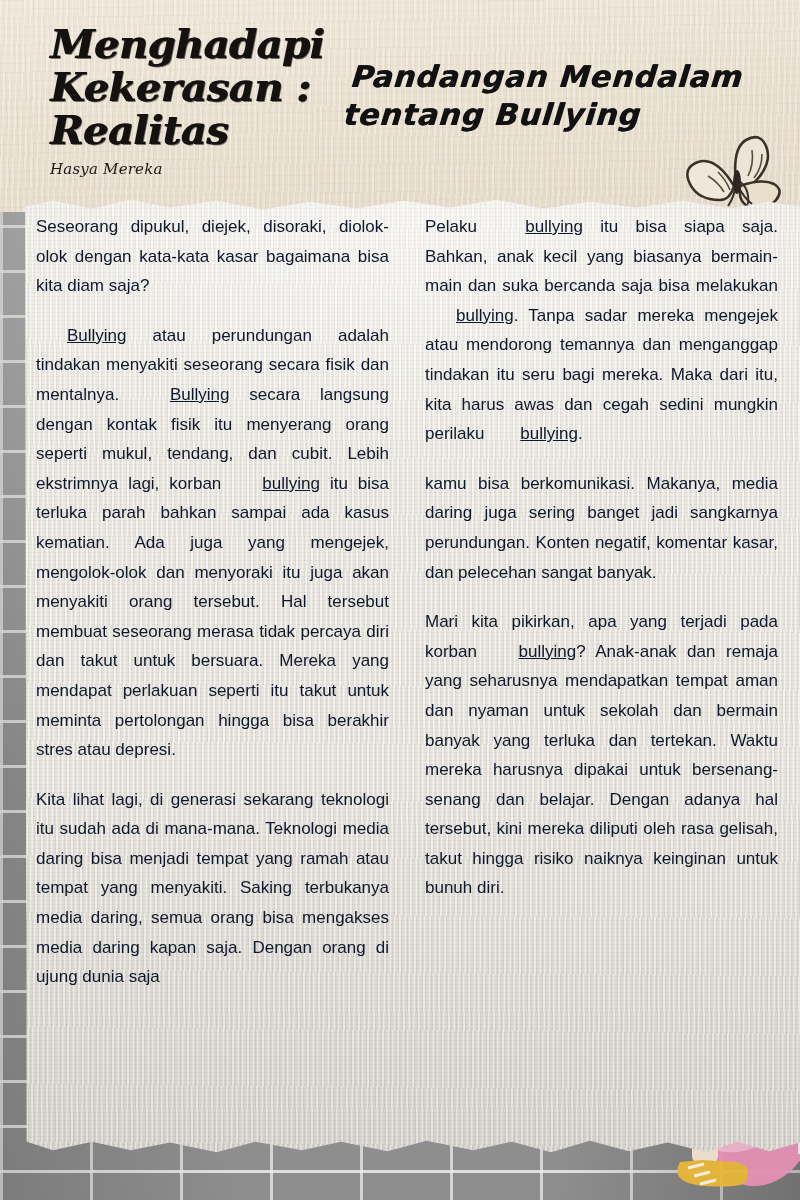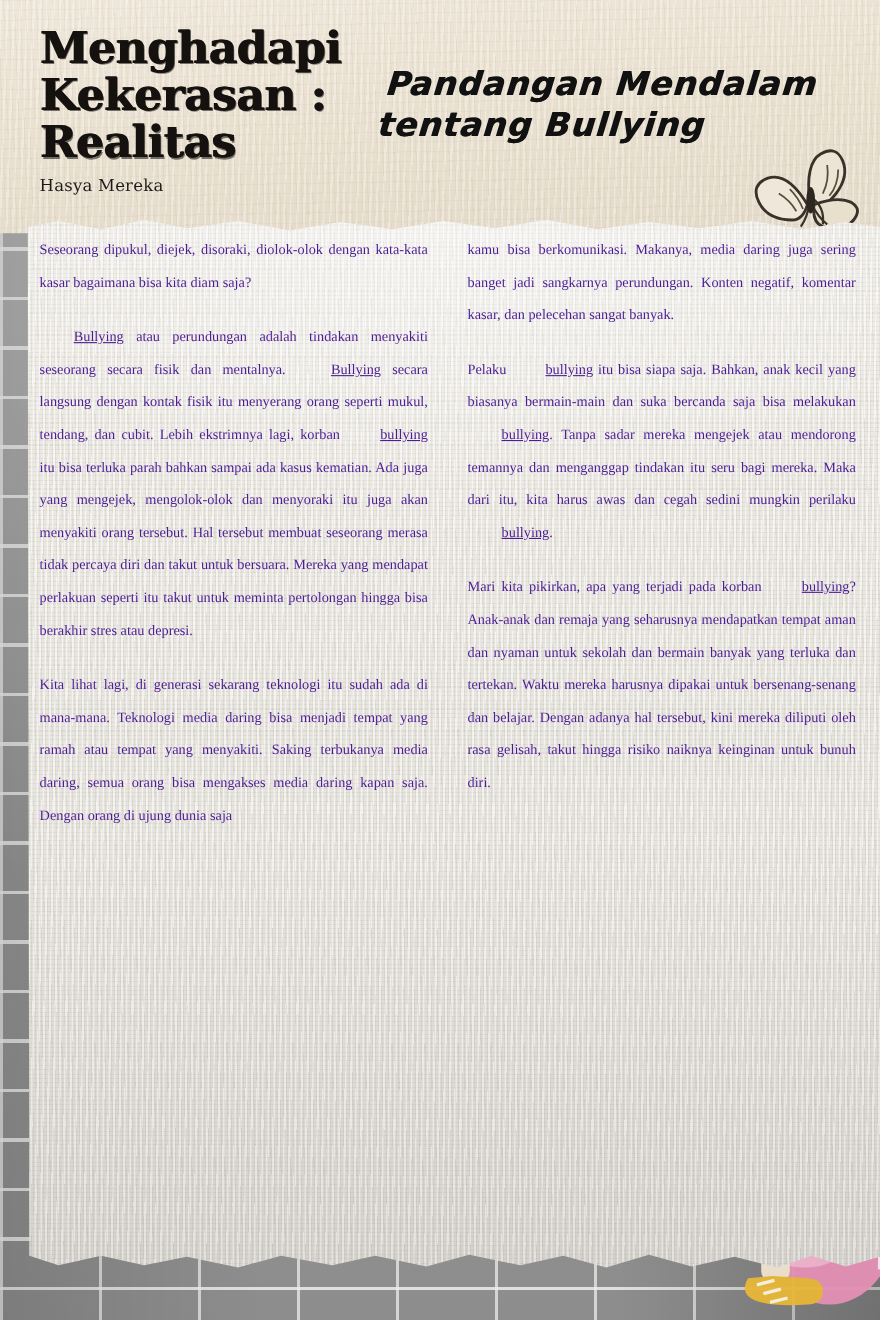--- a/index.html
+++ b/index.html
@@ -89,23 +89,24 @@
       repeating-linear-gradient(
         179deg,
         rgba(170,155,130,.07) 0px,
         rgba(170,155,130,.07) 1px,
         rgba(0,0,0,0) 1px,
         rgba(0,0,0,0) 9px);
   }
 
   .title-block {
     position: absolute;
-    left: 36px;
+    left: 50px;
     top: 22px;
     width: 330px;
+    font-style: italic;
   }
   .title-line {
     font-family: "DejaVu Serif", "Liberation Serif", serif;
     font-weight: 700;
     font-size: 40px;
     line-height: 43px;
     letter-spacing: -0.5px;
     color: #14110f;
     white-space: nowrap;
     text-shadow:
@@ -214,24 +215,24 @@
     width: 742px;
     height: 940px;
     display: flex;
     gap: 36px;
   }
   .col {
     width: 353px;
   }
   .col p {
     margin: 0 0 20px 0;
-    font-family: Liberation Serif, serif;
-    font-size: 13px;
+    font-family: Liberation Sans, sans-serif;
+    font-size: 17px;
     line-height: 29.6px;
-    color: #4c1d95;
+    color: #0f172a;
     text-align: justify;
     text-justify: inter-word;
     hyphens: manual;
   }
   .col p:last-child { margin-bottom: 0; }
   .col u {
     text-decoration: underline;
     text-underline-offset: 1px;
     padding-left: 31px;
   }
@@ -295,19 +296,19 @@
     <div class="sheet-shade"></div>
   </div>
 
   <div class="columns">
     <div class="col" id="left-col">
         <p><span>Seseorang dipukul, diejek, disoraki, diolok-olok dengan kata-kata kasar bagaimana bisa kita diam saja?</span></p>
         <p><u>Bullying</u><span> atau perundungan adalah tindakan menyakiti seseorang secara fisik dan mentalnya. </span><u>Bullying</u><span> secara langsung dengan kontak fisik itu menyerang orang seperti mukul, tendang, dan cubit. Lebih ekstrimnya lagi, korban </span><u>bullying</u><span> itu bisa terluka parah bahkan sampai ada kasus kematian. Ada juga yang mengejek, mengolok-olok dan menyoraki itu juga akan menyakiti orang tersebut. Hal tersebut membuat seseorang merasa tidak percaya diri dan takut untuk bersuara. Mereka yang mendapat perlakuan seperti itu takut untuk meminta pertolongan hingga bisa berakhir stres atau depresi.</span></p>
         <p><span>Kita lihat lagi, di generasi sekarang teknologi itu sudah ada di mana-mana. Teknologi media daring bisa menjadi tempat yang ramah atau tempat yang menyakiti. Saking terbukanya media daring, semua orang bisa mengakses media daring kapan saja. Dengan orang di ujung dunia saja</span></p>
       </div>
     <div class="col" id="right-col">
+        <p><span>Pelaku </span><u>bullying</u><span> itu bisa siapa saja. Bahkan, anak kecil yang biasanya bermain-main dan suka bercanda saja bisa melakukan </span><u>bullying</u><span>. Tanpa sadar mereka mengejek atau mendorong temannya dan menganggap tindakan itu seru bagi mereka. Maka dari itu, kita harus awas dan cegah sedini mungkin perilaku </span><u>bullying</u><span>.</span></p>
         <p><span>kamu bisa berkomunikasi. Makanya, media daring juga sering banget jadi sangkarnya perundungan. Konten negatif, komentar kasar, dan pelecehan sangat banyak.</span></p>
-        <p><span>Pelaku </span><u>bullying</u><span> itu bisa siapa saja. Bahkan, anak kecil yang biasanya bermain-main dan suka bercanda saja bisa melakukan </span><u>bullying</u><span>. Tanpa sadar mereka mengejek atau mendorong temannya dan menganggap tindakan itu seru bagi mereka. Maka dari itu, kita harus awas dan cegah sedini mungkin perilaku </span><u>bullying</u><span>.</span></p>
         <p><span>Mari kita pikirkan, apa yang terjadi pada korban </span><u>bullying</u><span>? Anak-anak dan remaja yang seharusnya mendapatkan tempat aman dan nyaman untuk sekolah dan bermain banyak yang terluka dan tertekan. Waktu mereka harusnya dipakai untuk bersenang-senang dan belajar. Dengan adanya hal tersebut, kini mereka diliputi oleh rasa gelisah, takut hingga risiko naiknya keinginan untuk bunuh diri.</span></p>
       </div>
   </div>
 
 </div>
 
 </body></html>

